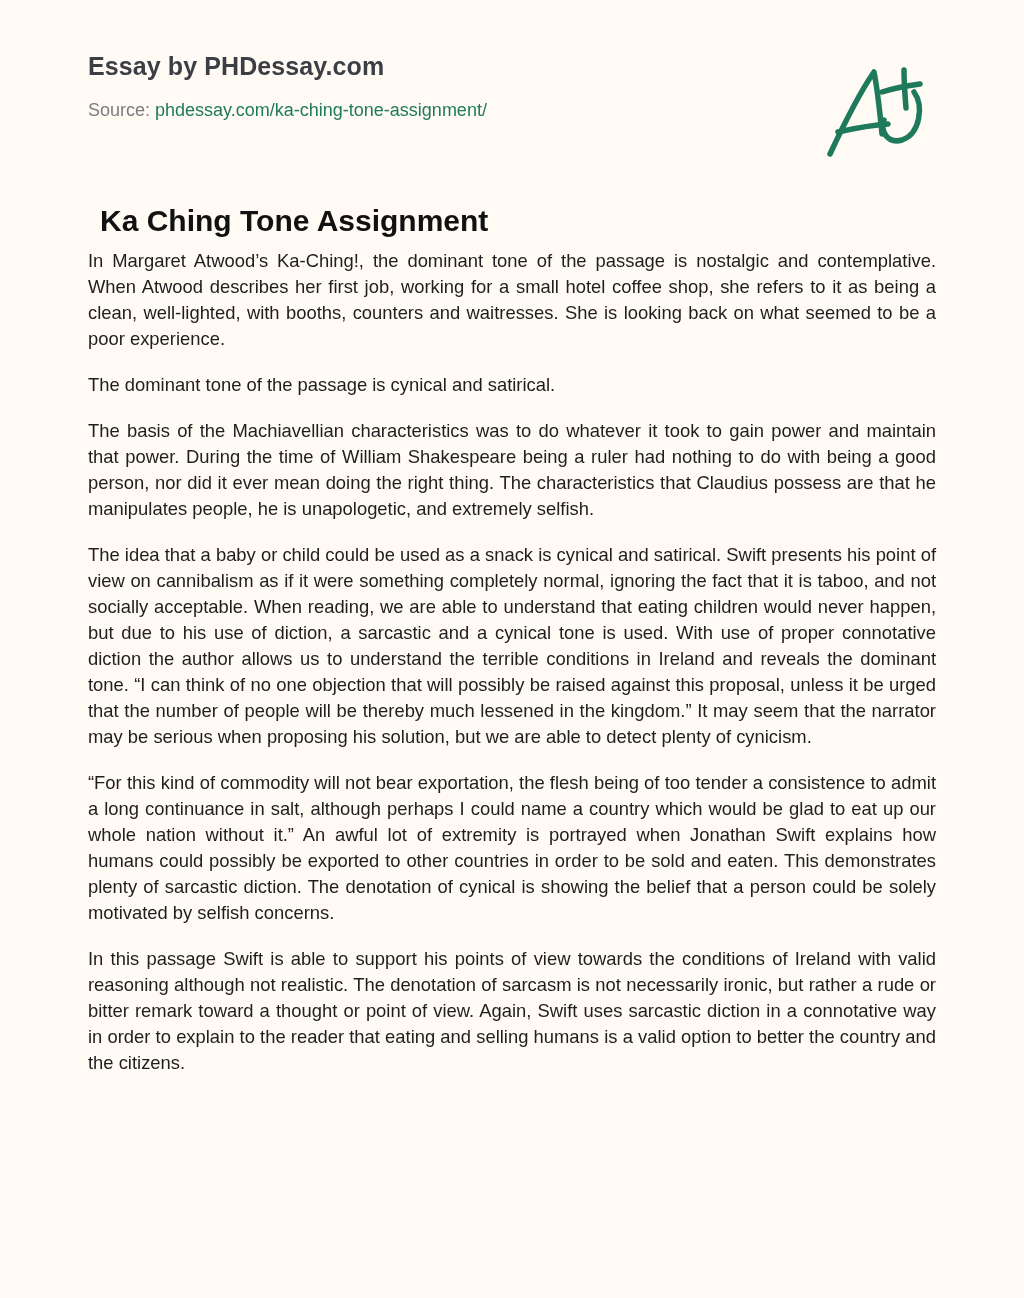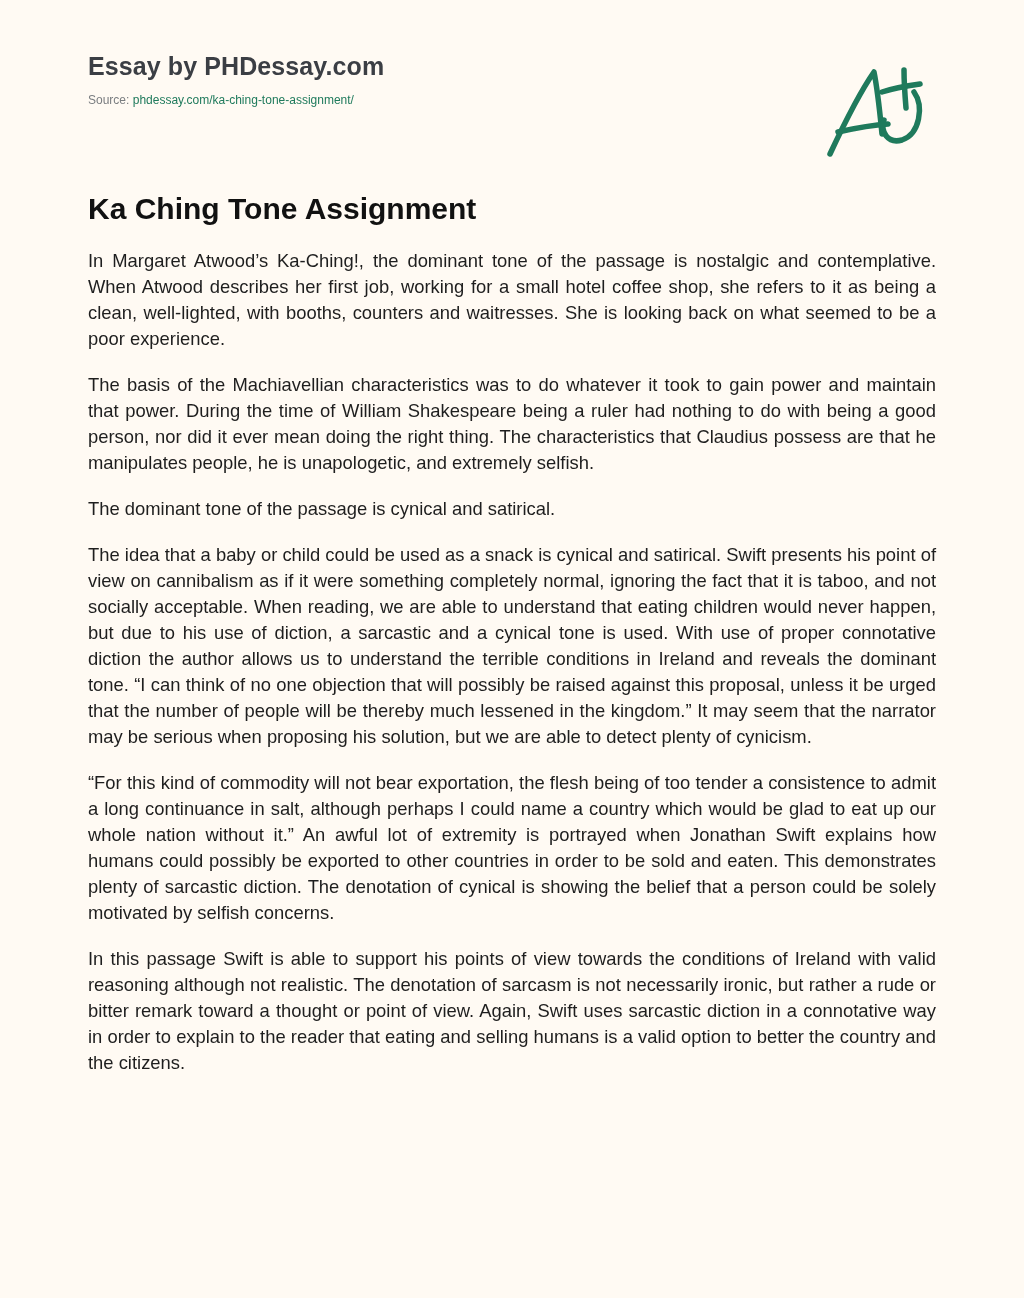--- a/index.html
+++ b/index.html
@@ -21,41 +21,41 @@
     top: 50px;
   }
   .brand {
     font-size: 25px;
     font-weight: bold;
     color: #3b3e44;
     letter-spacing: 0.1px;
     line-height: 32px;
   }
   .source {
-    margin-top: 8px;
-    font-size: 12px;
+    margin-top: 18px;
+    font-size: 18px;
     line-height: 20px;
     color: #7a7d80;
   }
   .source a {
     color: #1f7a5c;
     text-decoration: none;
   }
   .logo {
     position: absolute;
     left: 822px;
     top: 62px;
     width: 110px;
     height: 100px;
   }
   .title {
     position: absolute;
     left: 88px;
     top: 189px;
-    margin: 0;
+    margin: 12px;
     font-size: 30px;
     font-weight: bold;
     color: #111;
     line-height: 40px;
   }
   .content {
     position: absolute;
     left: 88px;
     top: 244px;
     width: 848px;
@@ -89,18 +89,18 @@
     <path d="M82 8 C 82 22, 83 34, 84 46"></path>
 
     <path d="M92 30 C 102 44, 98 72, 80 78 C 66 82, 58 70, 62 58"></path>
   </svg>
 </div>
 
 <h1 class="title">Ka Ching Tone Assignment</h1>
 
 <div class="content">
   <p>In Margaret Atwood’s Ka-Ching!, the dominant tone of the passage is nostalgic and contemplative. When Atwood describes her first job, working for a small hotel coffee shop, she refers to it as being a clean, well-lighted, with booths, counters and waitresses. She is looking back on what seemed to be a poor experience.</p>
+  <p>The dominant tone of the passage is cynical and satirical.</p>
   <p>The basis of the Machiavellian characteristics was to do whatever it took to gain power and maintain that power. During the time of William Shakespeare being a ruler had nothing to do with being a good person, nor did it ever mean doing the right thing. The characteristics that Claudius possess are that he manipulates people, he is unapologetic, and extremely selfish.</p>
-  <p>The dominant tone of the passage is cynical and satirical.</p>
   <p>The idea that a baby or child could be used as a snack is cynical and satirical. Swift presents his point of view on cannibalism as if it were something completely normal, ignoring the fact that it is taboo, and not socially acceptable. When reading, we are able to understand that eating children would never happen, but due to his use of diction, a sarcastic and a cynical tone is used. With use of proper connotative diction the author allows us to understand the terrible conditions in Ireland and reveals the dominant tone. “I can think of no one objection that will possibly be raised against this proposal, unless it be urged that the number of people will be thereby much lessened in the kingdom.” It may seem that the narrator may be serious when proposing his solution, but we are able to detect plenty of cynicism.</p>
   <p>“For this kind of commodity will not bear exportation, the flesh being of too tender a consistence to admit a long continuance in salt, although perhaps I could name a country which would be glad to eat up our whole nation without it.” An awful lot of extremity is portrayed when Jonathan Swift explains how humans could possibly be exported to other countries in order to be sold and eaten. This demonstrates plenty of sarcastic diction. The denotation of cynical is showing the belief that a person could be solely motivated by selfish concerns.</p>
   <p>In this passage Swift is able to support his points of view towards the conditions of Ireland with valid reasoning although not realistic. The denotation of sarcasm is not necessarily ironic, but rather a rude or bitter remark toward a thought or point of view. Again, Swift uses sarcastic diction in a connotative way in order to explain to the reader that eating and selling humans is a valid option to better the country and the citizens.</p>
 </div>
 
 </body></html>

